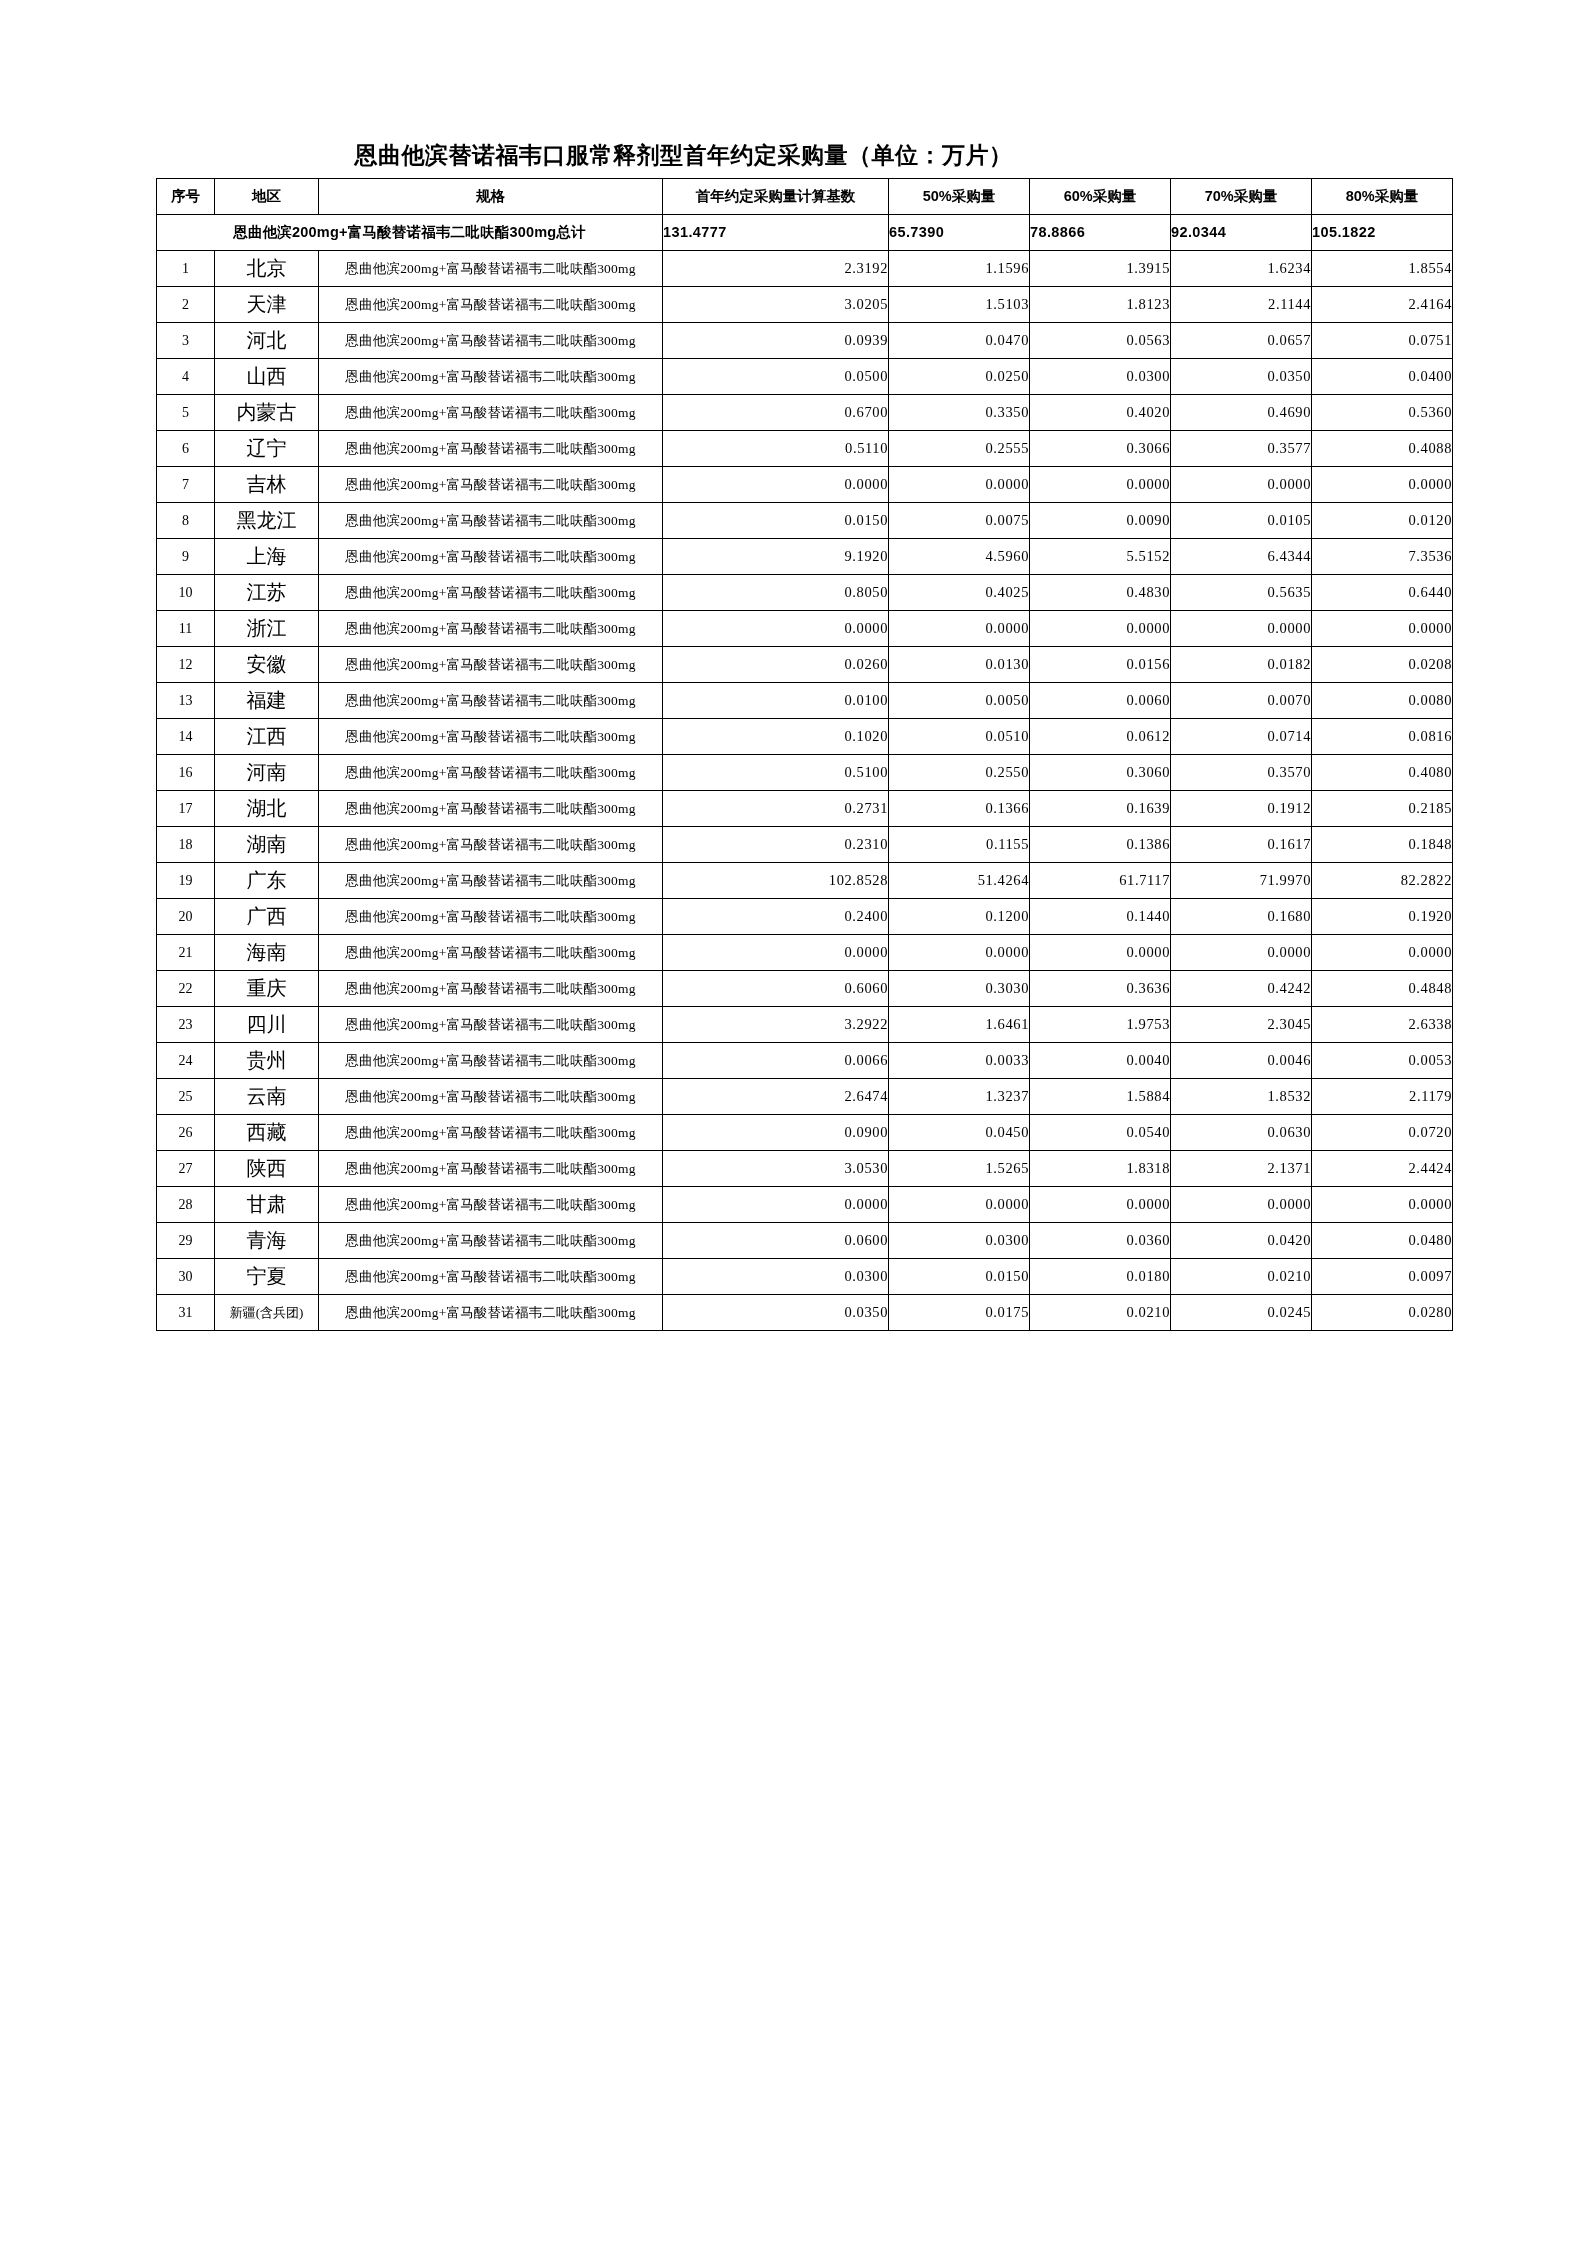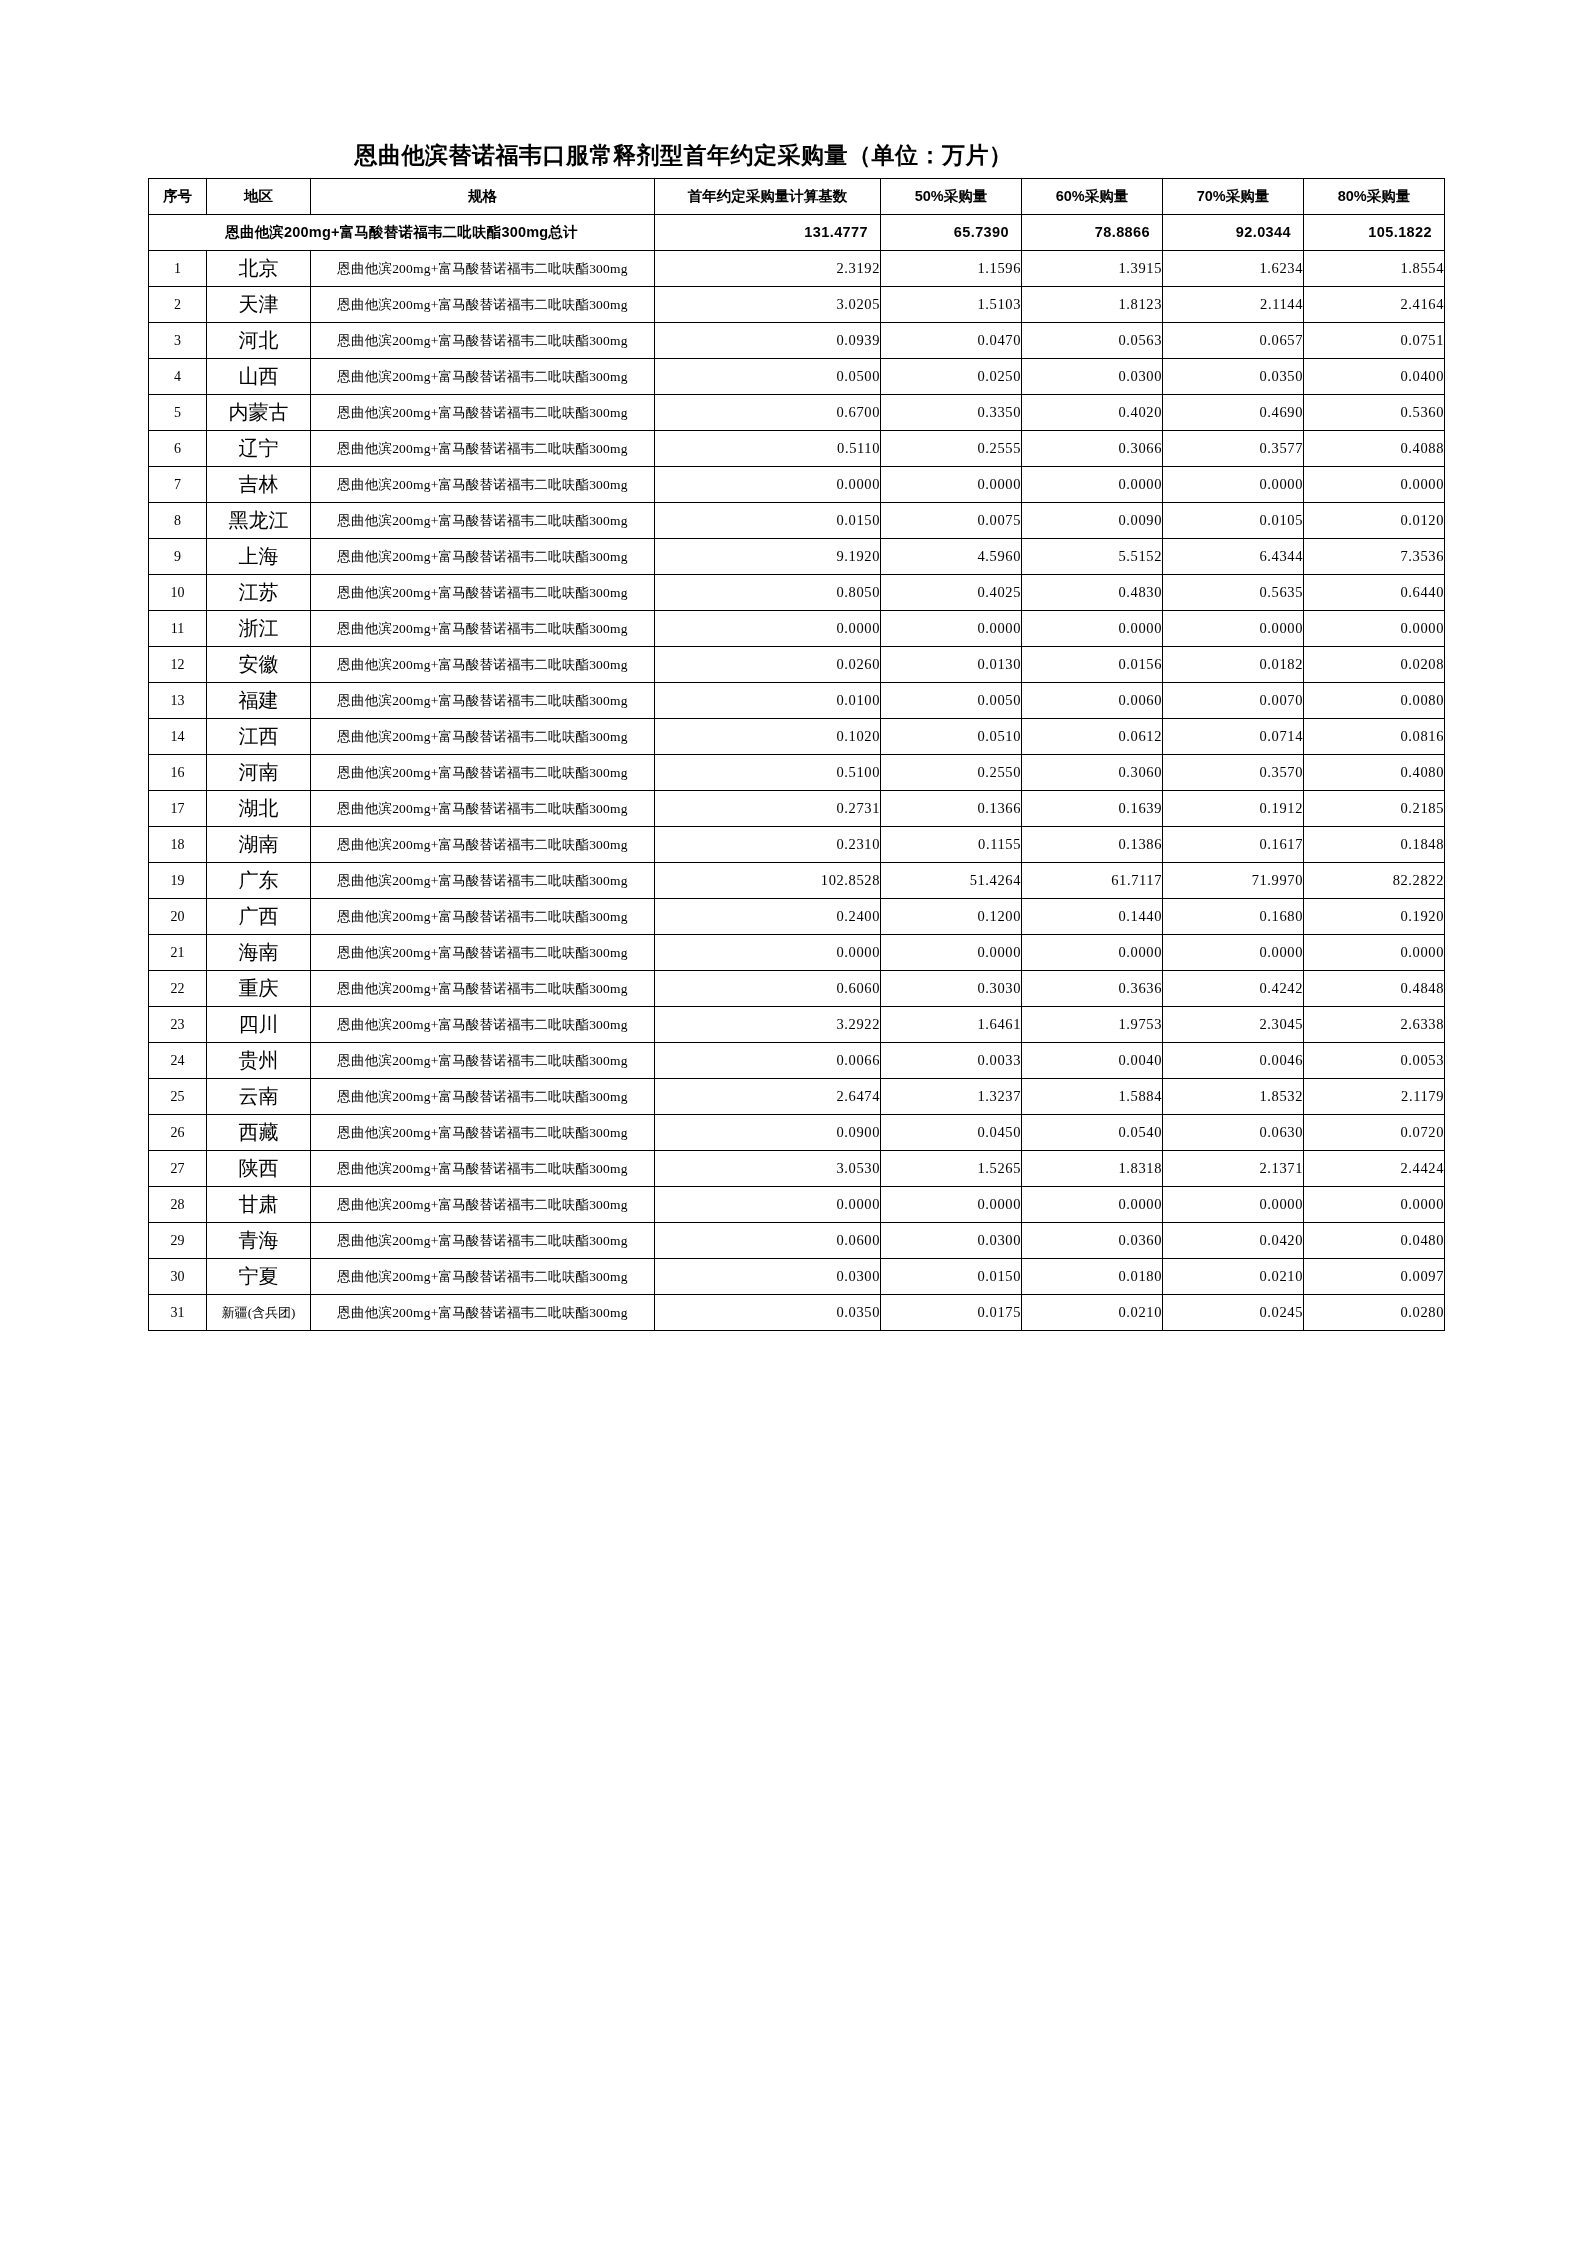--- a/index.html
+++ b/index.html
@@ -26,21 +26,21 @@
     top: 140px;
     width: 1367px;
     text-align: center;
     font-family: "Liberation Sans", "DejaVu Sans", sans-serif;
     font-weight: bold;
     font-size: 23px;
     letter-spacing: 0.5px;
   }
   .table-wrap {
     position: absolute;
-    left: 148px;
+    left: 156px;
     top: 178px;
     width: 1296px;
   }
   table.data {
     border-collapse: collapse;
     table-layout: fixed;
     width: 1296px;
     font-size: 14px;
   }
   table.data th, table.data td {
@@ -89,21 +89,21 @@
   tr.total td {
     font-family: "Liberation Sans", "DejaVu Sans", sans-serif;
     font-weight: bold;
     font-size: 14.5px;
   }
   tr.total td.total-label {
     text-align: center;
     letter-spacing: 0.2px;
   }
   tr.total td.num {
-    text-align: right;
+    text-align: left;
     padding-right: 12px;
     letter-spacing: 0.4px;
   }
 </style>
 </head>
 <body>
 
 <div class="page">
 
   <div class="doc-title">恩曲他滨替诺福韦口服常释剂型首年约定采购量（单位：万片）</div>

